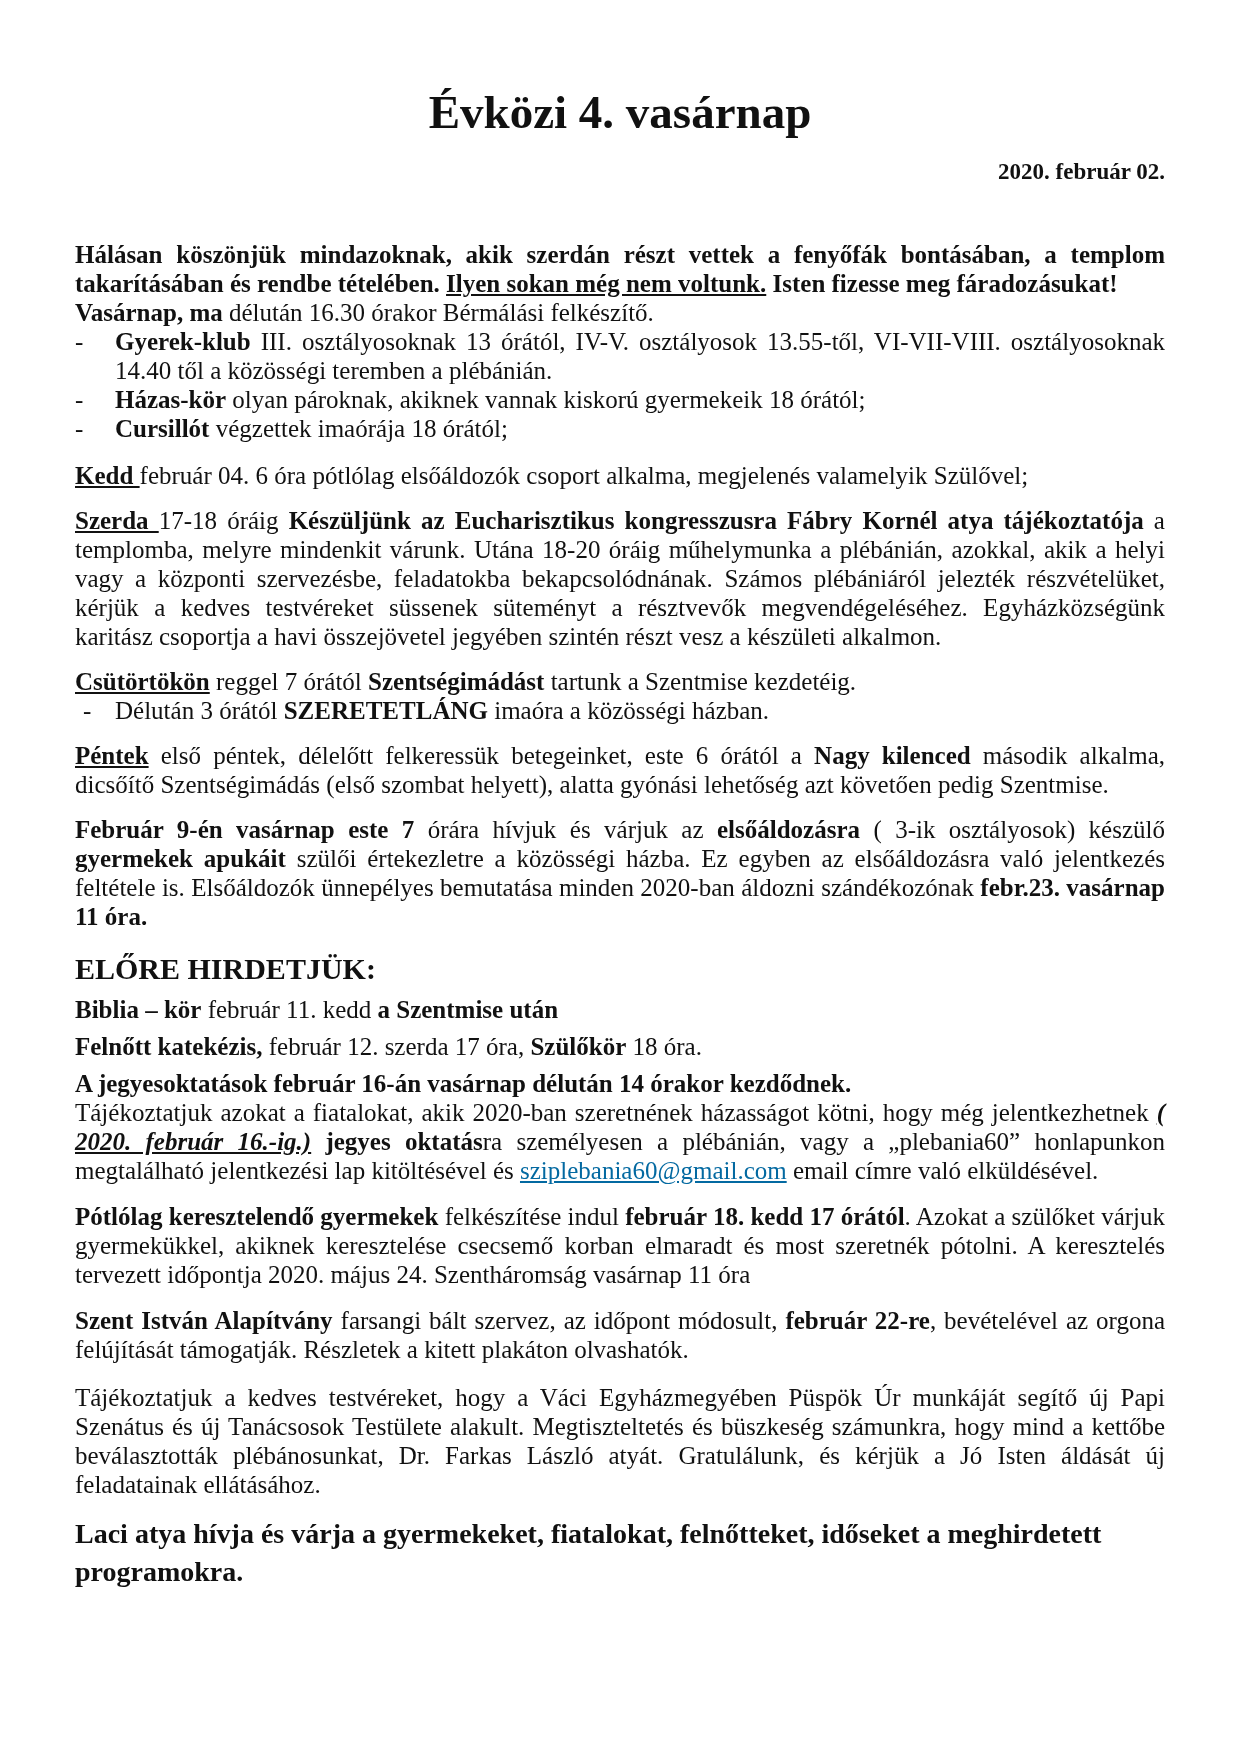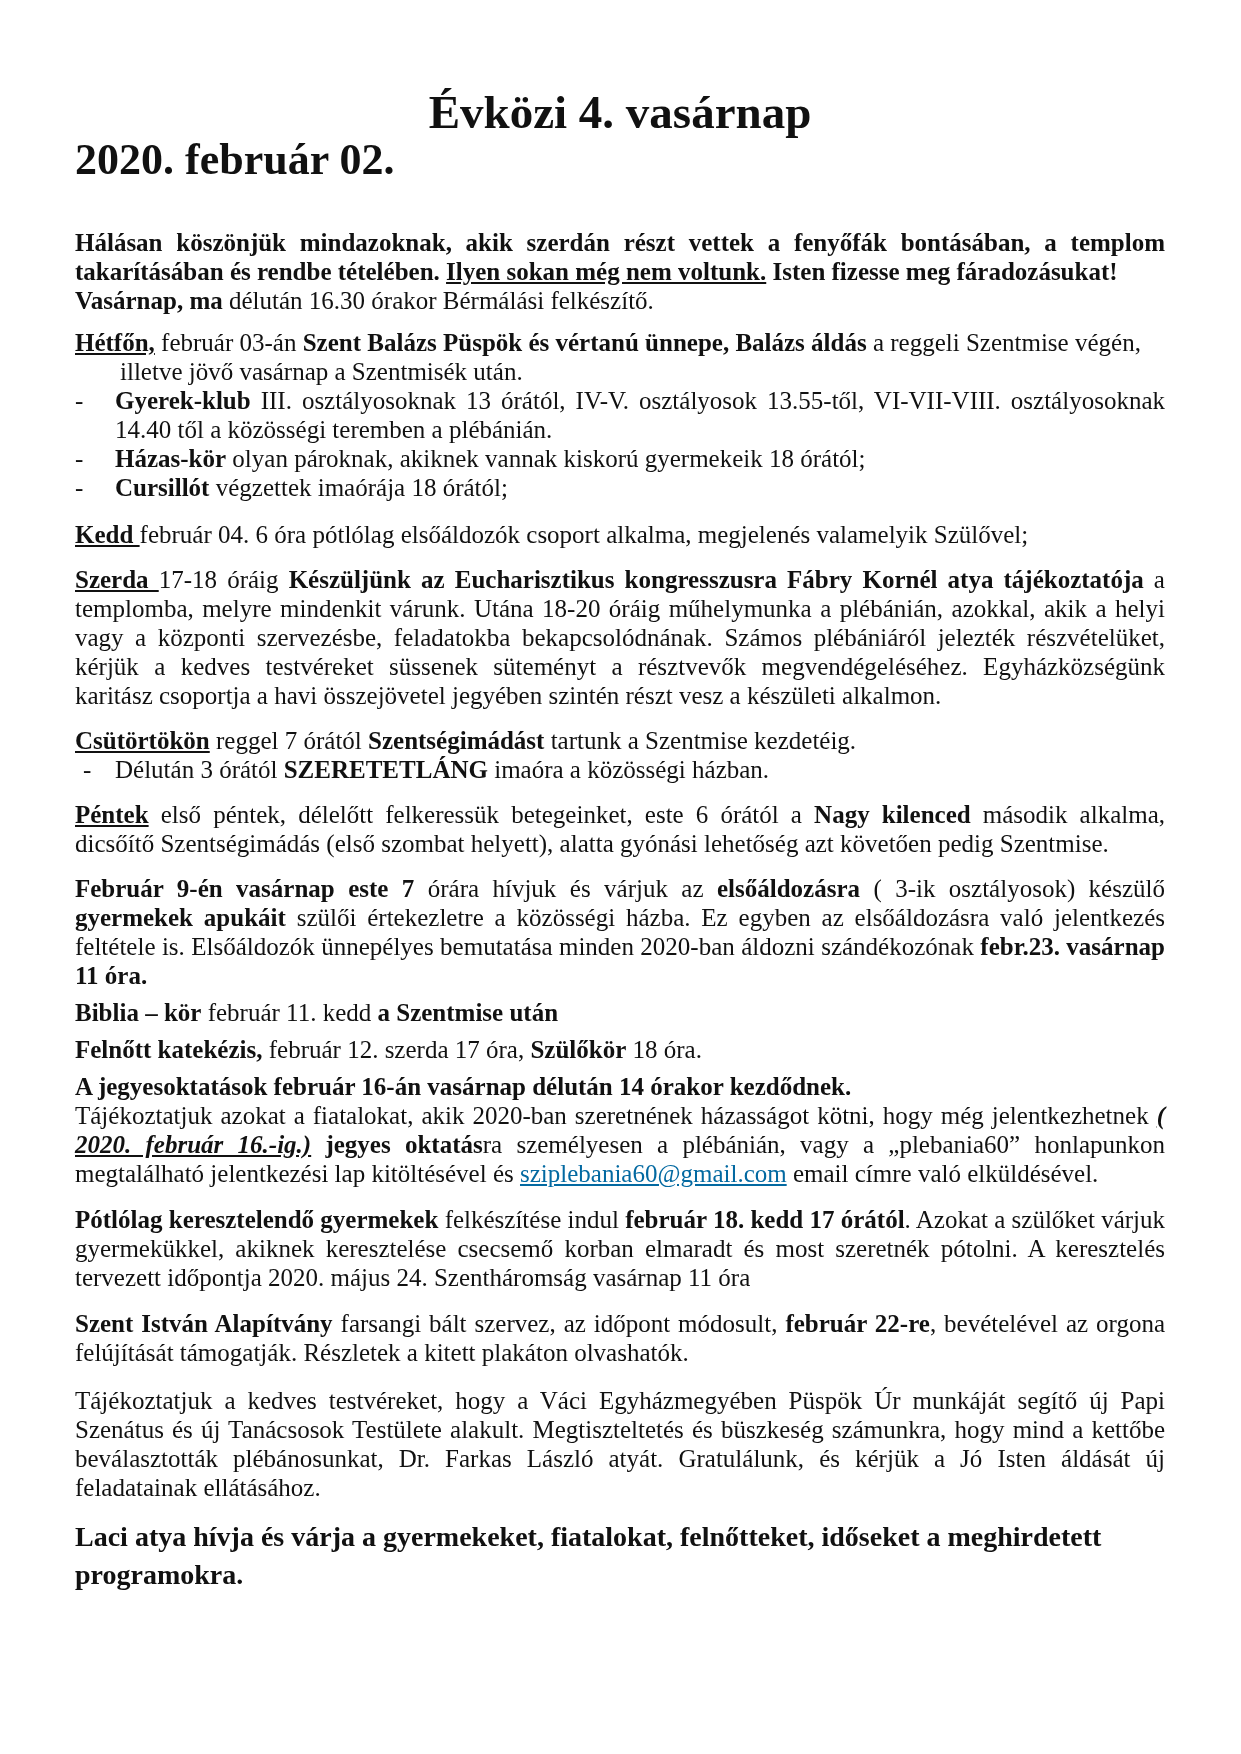--- a/index.html
+++ b/index.html
@@ -18,23 +18,23 @@
   }
   h1.doc-title{
     margin:0;
     text-align:center;
     font-size:47px;
     line-height:56px;
     font-weight:bold;
     letter-spacing:0;
   }
   h2.doc-date{
-    margin:0 0 48px 0;
-    text-align:left;
-    font-size:44px;
+    margin:12px 0 48px 0;
+    text-align:right;
+    font-size:23px;
     line-height:40px;
     font-weight:bold;
   }
   p{margin:0;}
   .p{margin-top:13px;}
   .just{text-align:justify;}
   .hang{padding-left:45px;text-indent:-45px;}
   .b{font-weight:bold;}
   .u{text-decoration:underline;}
   .i{font-style:italic;}
@@ -61,21 +61,20 @@
 </head>
 <body>
 
 <div class="page">
 
   <h1 class="doc-title">Évközi 4. vasárnap</h1>
   <h2 class="doc-date">2020. február 02.</h2>
 
   <p class="p just tight"><span class="b">Hálásan köszönjük mindazoknak, akik szerdán részt vettek a fenyőfák bontásában, a templom takarításában és rendbe tételében. </span><span class="b u">Ilyen sokan még nem voltunk.</span><span class="b"> Isten fizesse meg fáradozásukat!</span><br><span class="b">Vasárnap, ma </span><span>délután 16.30 órakor Bérmálási felkészítő.</span></p>
 
-  <p class="p hang"><span class="b u">Hétfőn,</span><span> február 03-án </span><span class="b">Szent Balázs Püspök és vértanú ünnepe, Balázs áldás</span><span> a reggeli Szentmise végén, illetve jövő vasárnap a Szentmisék után.</span></p>
 
   <div class="li">
     <span class="dash">-</span>
     <span class="itembody just"><span class="b">Gyerek-klub</span><span> III. osztályosoknak 13 órától, IV-V. osztályosok 13.55-től, VI-VII-VIII. osztályosoknak 14.40 től a közösségi teremben a plébánián.</span></span>
   </div>
   <div class="li">
     <span class="dash">-</span>
     <span class="itembody"><span class="b">Házas-kör</span><span> olyan pároknak, akiknek vannak kiskorú gyermekeik 18 órától;</span></span>
   </div>
   <div class="li">
@@ -91,20 +90,21 @@
 
   <div class="li">
     <span class="dash pad">-</span>
     <span class="itembody"><span>Délután 3 órától </span><span class="b">SZERETETLÁNG</span><span> imaóra a közösségi házban.</span></span>
   </div>
 
   <p class="p just" style="margin-top:16px;"><span class="b u">Péntek</span><span> első péntek, délelőtt felkeressük betegeinket, este 6 órától a </span><span class="b">Nagy kilenced</span><span> második alkalma, dicsőítő Szentségimádás (első szombat helyett), alatta gyónási lehetőség azt követően pedig Szentmise.</span></p>
 
   <p class="p just" style="margin-top:16px;"><span class="b">Február 9-én vasárnap este 7</span><span> órára hívjuk és várjuk az </span><span class="b">elsőáldozásra</span><span> ( 3-ik osztályosok) készülő </span><span class="b">gyermekek apukáit</span><span> szülői értekezletre a közösségi házba. Ez egyben az elsőáldozásra való jelentkezés feltétele is. Elsőáldozók ünnepélyes bemutatása minden 2020-ban áldozni szándékozónak </span><span class="b">febr.23. vasárnap 11 óra.</span></p>
 
+  <h3 class="section-heading">ELŐRE HIRDETJÜK:</h3>
 
   <p class="pline"><span class="b">Biblia – kör</span><span> február 11. kedd </span><span class="b">a Szentmise után</span></p>
 
   <p class="pline"><span class="b">Felnőtt katekézis,</span><span> február 12. szerda 17 óra, </span><span class="b">Szülőkör</span><span> 18 óra.</span></p>
 
   <p class="pline b">A jegyesoktatások február 16-án vasárnap délután 14 órakor kezdődnek.</p>
 
   <p class="just tight"><span>Tájékoztatjuk azokat a fiatalokat, akik 2020-ban szeretnének házasságot kötni, hogy még  jelentkezhetnek </span><span class="b i u">( 2020. február 16.-ig.)</span><span> </span><span class="b">jegyes oktatás</span><span>ra személyesen a  plébánián, vagy a „plebania60” honlapunkon megtalálható jelentkezési lap kitöltésével és </span><a class="email-link" href="#">sziplebania60@gmail.com</a><span> email címre való elküldésével.</span></p>
 
   <p class="p just" style="margin-top:17px;"><span class="b">Pótlólag keresztelendő gyermekek</span><span> felkészítése indul </span><span class="b">február 18. kedd 17 órától</span><span>. Azokat a szülőket várjuk gyermekükkel, akiknek keresztelése csecsemő korban elmaradt és most szeretnék pótolni. A keresztelés tervezett időpontja 2020. május 24. Szentháromság vasárnap 11 óra</span></p>

